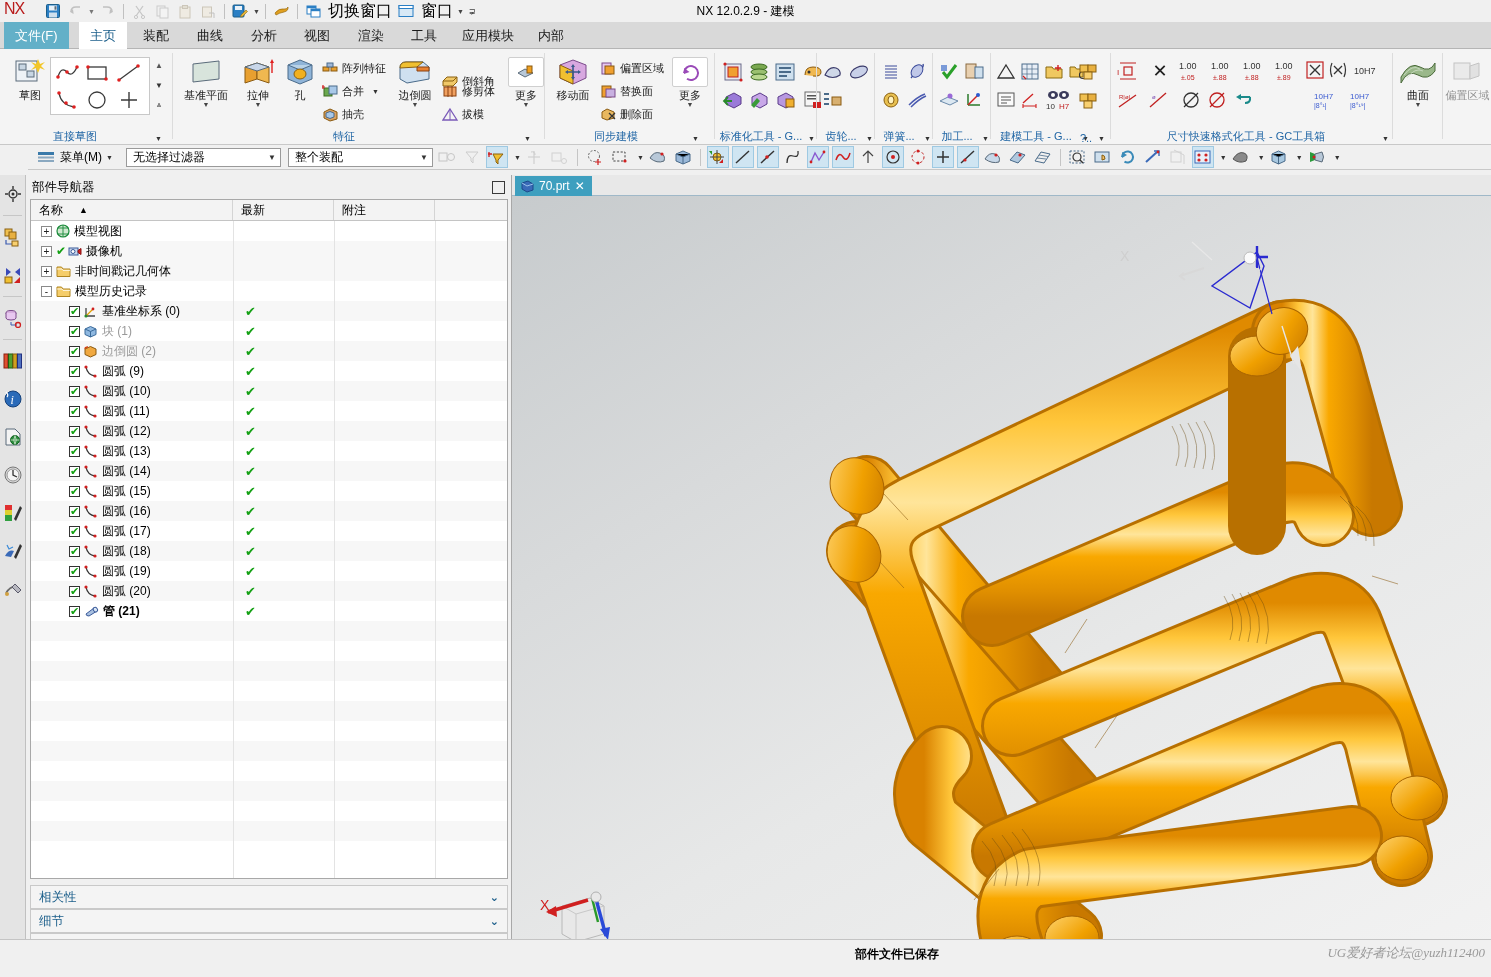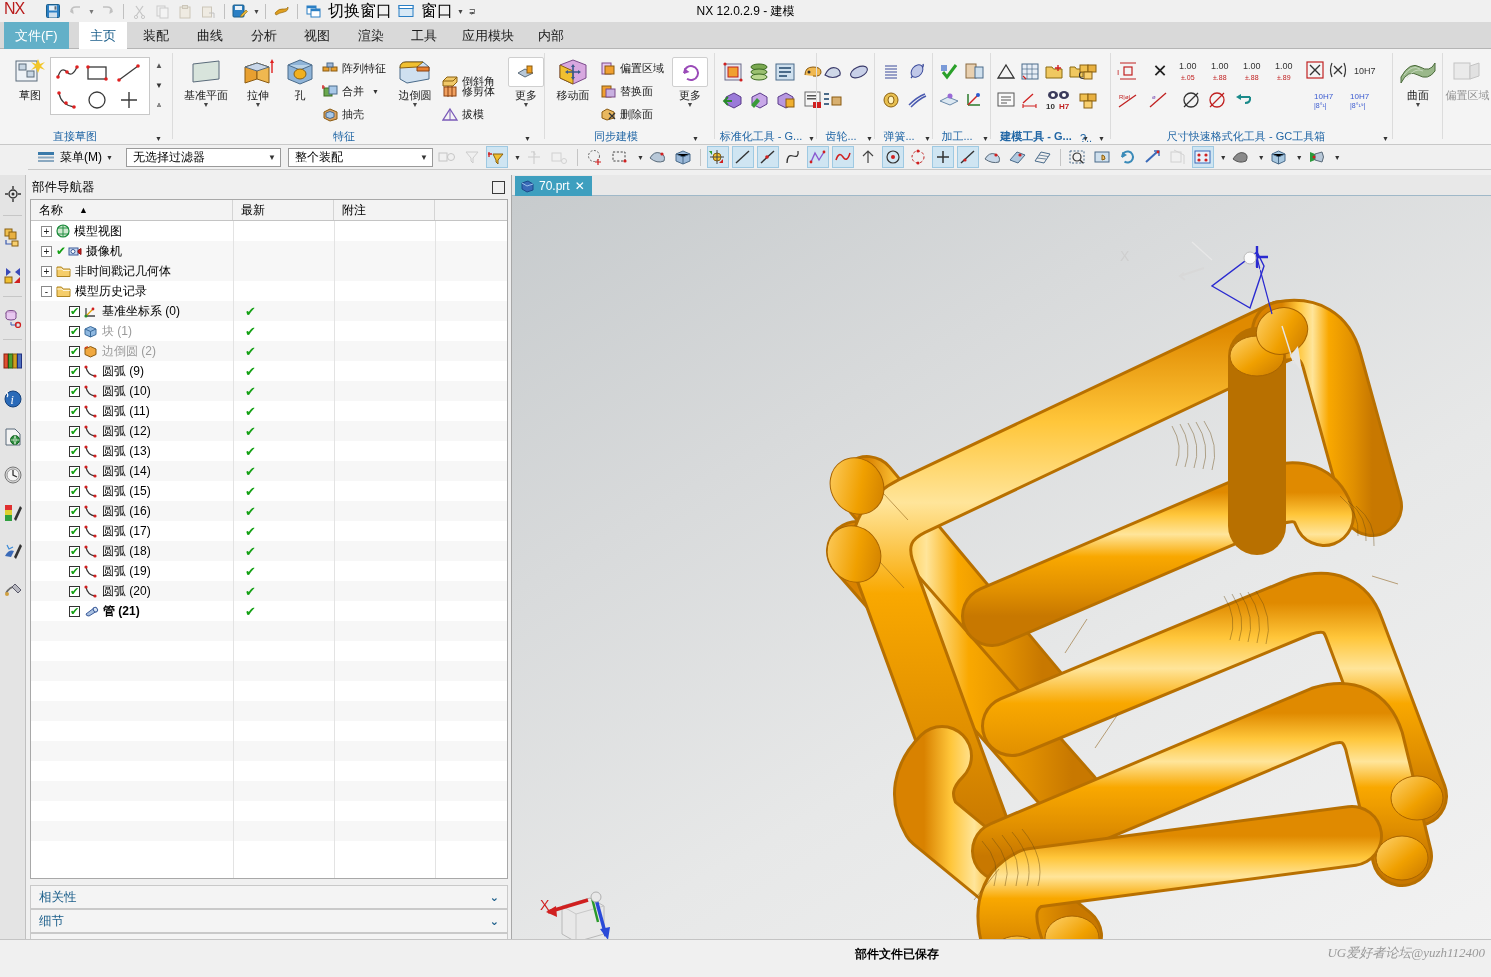--- a/index.html
+++ b/index.html
@@ -563,21 +563,21 @@
             <path d="M4 16 L4 5 M4 16 L16 16" stroke="#2a7a2a" stroke-width="1.5"></path>
             <path d="M4 16 L14 6" stroke="#d02020" stroke-width="1.5"></path>
             <circle cx="14" cy="6" r="2" fill="#2a5ad0"></circle>
           </svg>
       </div>
       <div class="gtitle" style="left:0;width:46px;">加工...</div>
       <div class="dd" style="left:48px;bottom:3px;">▼</div>
     </div>
     <div class="rsep" style="left:990px;"></div>
 
-    <div class="rgroup" style="left:992px;width:98px;font-weight:bold;">
+    <div class="rgroup" style="left:992px;width:98px;">
       <div class="icobox" style="left:2px;top:10px;width:24px;height:26px;">
         <svg width="20" height="20" viewBox="0 0 20 20">
             <path d="M10 3 L18 16 L2 16z" fill="none" stroke="#333" stroke-width="1.3"></path>
           </svg>
       </div>
       <div class="icobox" style="left:26px;top:10px;width:24px;height:26px;">
         <svg width="20" height="20" viewBox="0 0 20 20">
             <rect x="2" y="2" width="16" height="15" fill="#e8eef6" stroke="#4a6b8a"></rect>
             <path d="M2 7 h16 M2 12 h16 M7 2 v15 M12 2 v15" stroke="#4a6b8a" stroke-width=".7"></path>
             <path d="M3 14 L6 17" stroke="#d02020" stroke-width="1.2"></path>

